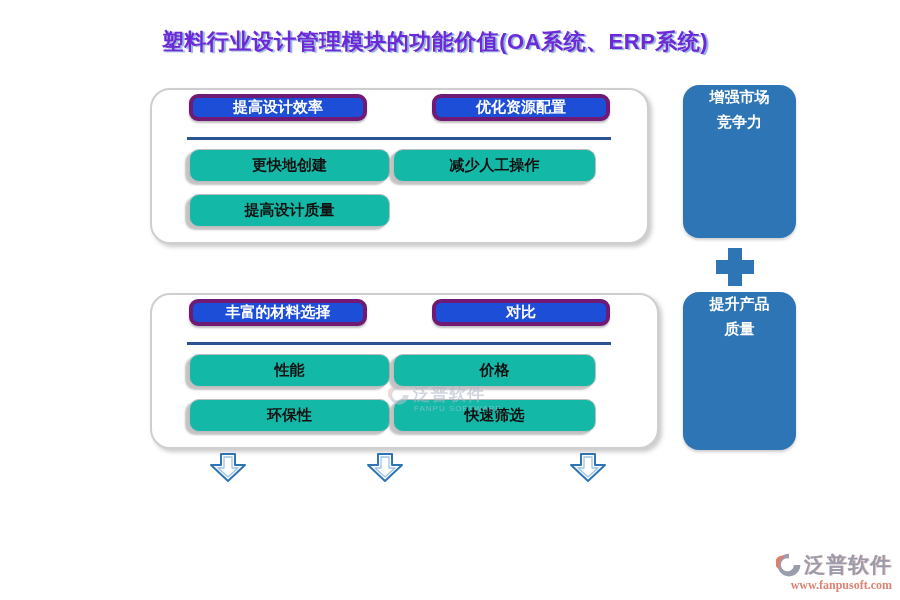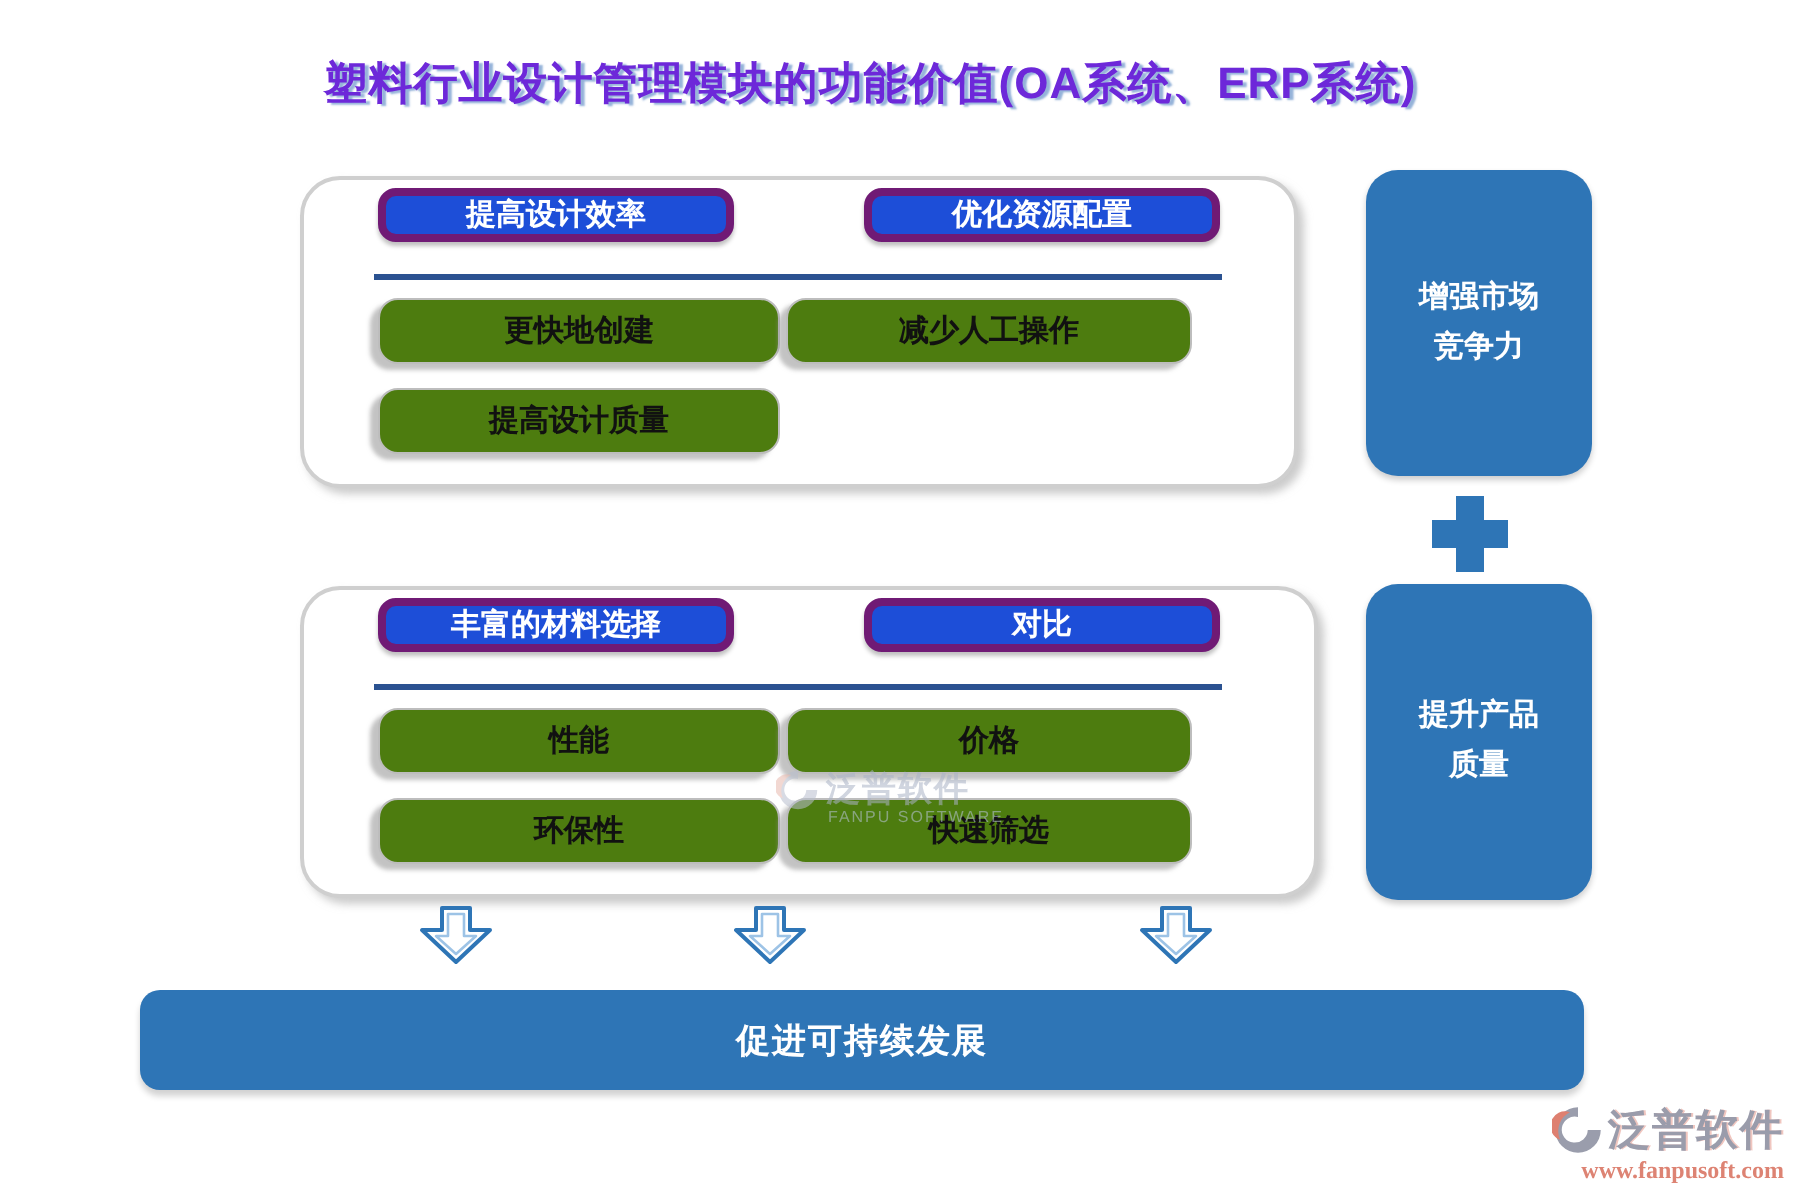--- a/index.html
+++ b/index.html
@@ -29,37 +29,37 @@
     box-shadow:0 2px 2px rgba(0,0,0,0.25);
     box-sizing:border-box;
   }
   .pill-left  { left:37px;  width:178px; }
   .pill-right { left:280px; width:178px; }
   .divider {
     position:absolute; top:47px; left:35px; width:424px; height:3px;
     background:#2B5291;
   }
   .btn {
-    position:absolute; height:33px; background:#4d7c0f;
+    position:absolute; height:33px; background:#14b8a6;
     border:1px solid #bdbdbd; border-radius:10px;
     display:flex; align-items:center; justify-content:center;
     font-size:15px; font-weight:bold; color:#111;
     box-shadow:-4px 3px 2px rgba(145,145,145,0.55);
     box-sizing:border-box;
   }
   .btn-l { left:37px;  width:201px; }
   .btn-r { left:241px; width:203px; }
   .row1  { top:59px; }
   .row2  { top:104px; }
   
   .side-box {
     position:absolute; left:683px; width:113px;
     background:#2E75B6; border-radius:16px; color:#fff;
     font-size:15px; font-weight:bold; text-align:center; line-height:1.65;
-    display:flex; flex-direction:column; align-items:center; justify-content:center;
+    display:flex; flex-direction:column; align-items:center; justify-content:flex-start;
     box-shadow:0 2px 3px rgba(0,0,0,0.2);
   }
   .side-box1 { top:85px;  height:153px; }
   .side-box2 { top:292px; height:158px; }
   .plus-wrap { position:absolute; left:714px; top:246px; width:42px; height:42px; }
   
   .arrow { position:absolute; top:452px; width:40px; height:31px; }
   .arrow1 { left:208px; } .arrow2 { left:365px; } .arrow3 { left:568px; }
   
   .bottom-bar {
@@ -147,21 +147,20 @@
       <polygon points="16,5 24,5 24,16 30,16 20,25 10,16 16,16" fill="none" stroke="#9DC3E6" stroke-width="1.3" stroke-linejoin="round"></polygon>
     </svg>
   </div>
   <div class="arrow arrow3">
     <svg width="40" height="31" viewBox="0 0 40 31">
       <polygon points="13,2 27,2 27,13 37,13 20,29 3,13 13,13" fill="#fff" stroke="#2E75B6" stroke-width="2" stroke-linejoin="round"></polygon>
       <polygon points="16,5 24,5 24,16 30,16 20,25 10,16 16,16" fill="none" stroke="#9DC3E6" stroke-width="1.3" stroke-linejoin="round"></polygon>
     </svg>
   </div>
 
-  <div class="bottom-bar">促进可持续发展</div>
 
   <div class="watermark">
     <span class="wm-row">
       <svg width="22" height="22" viewBox="0 0 32 32">
         <path d="M16 2 A14 14 0 1 0 30 16 L22 16 A8 8 0 1 1 16 8 Z" fill="#b9bfce"></path>
         <path d="M11 5 A13 13 0 0 0 5 22 A9 9 0 0 1 11 5 Z" fill="#e8b9ae"></path>
       </svg>
       <span class="wm-name">泛普软件</span>
     </span>
     <span class="wm-sub">FANPU SOFTWARE</span>

